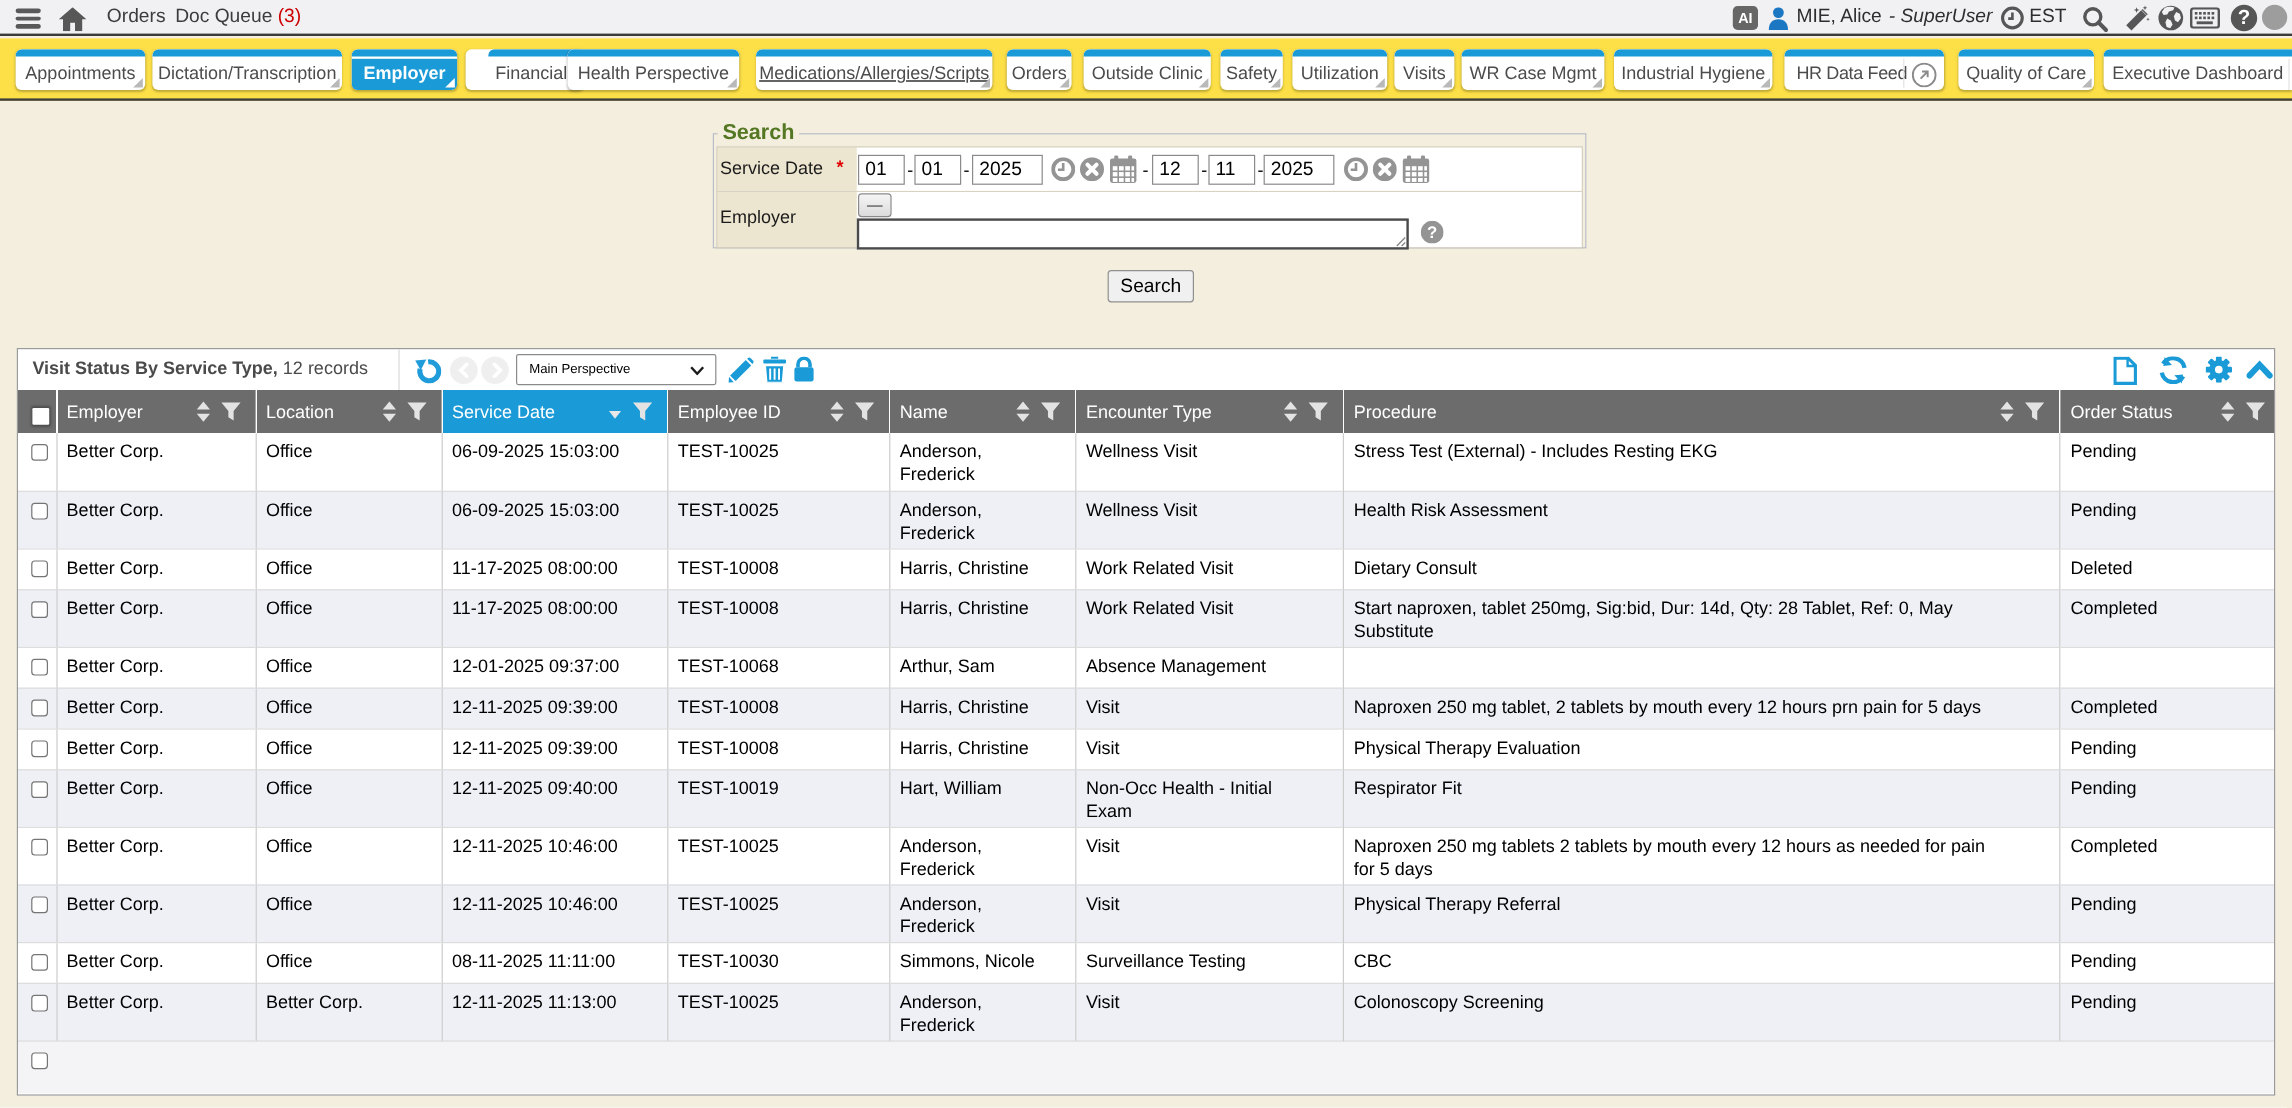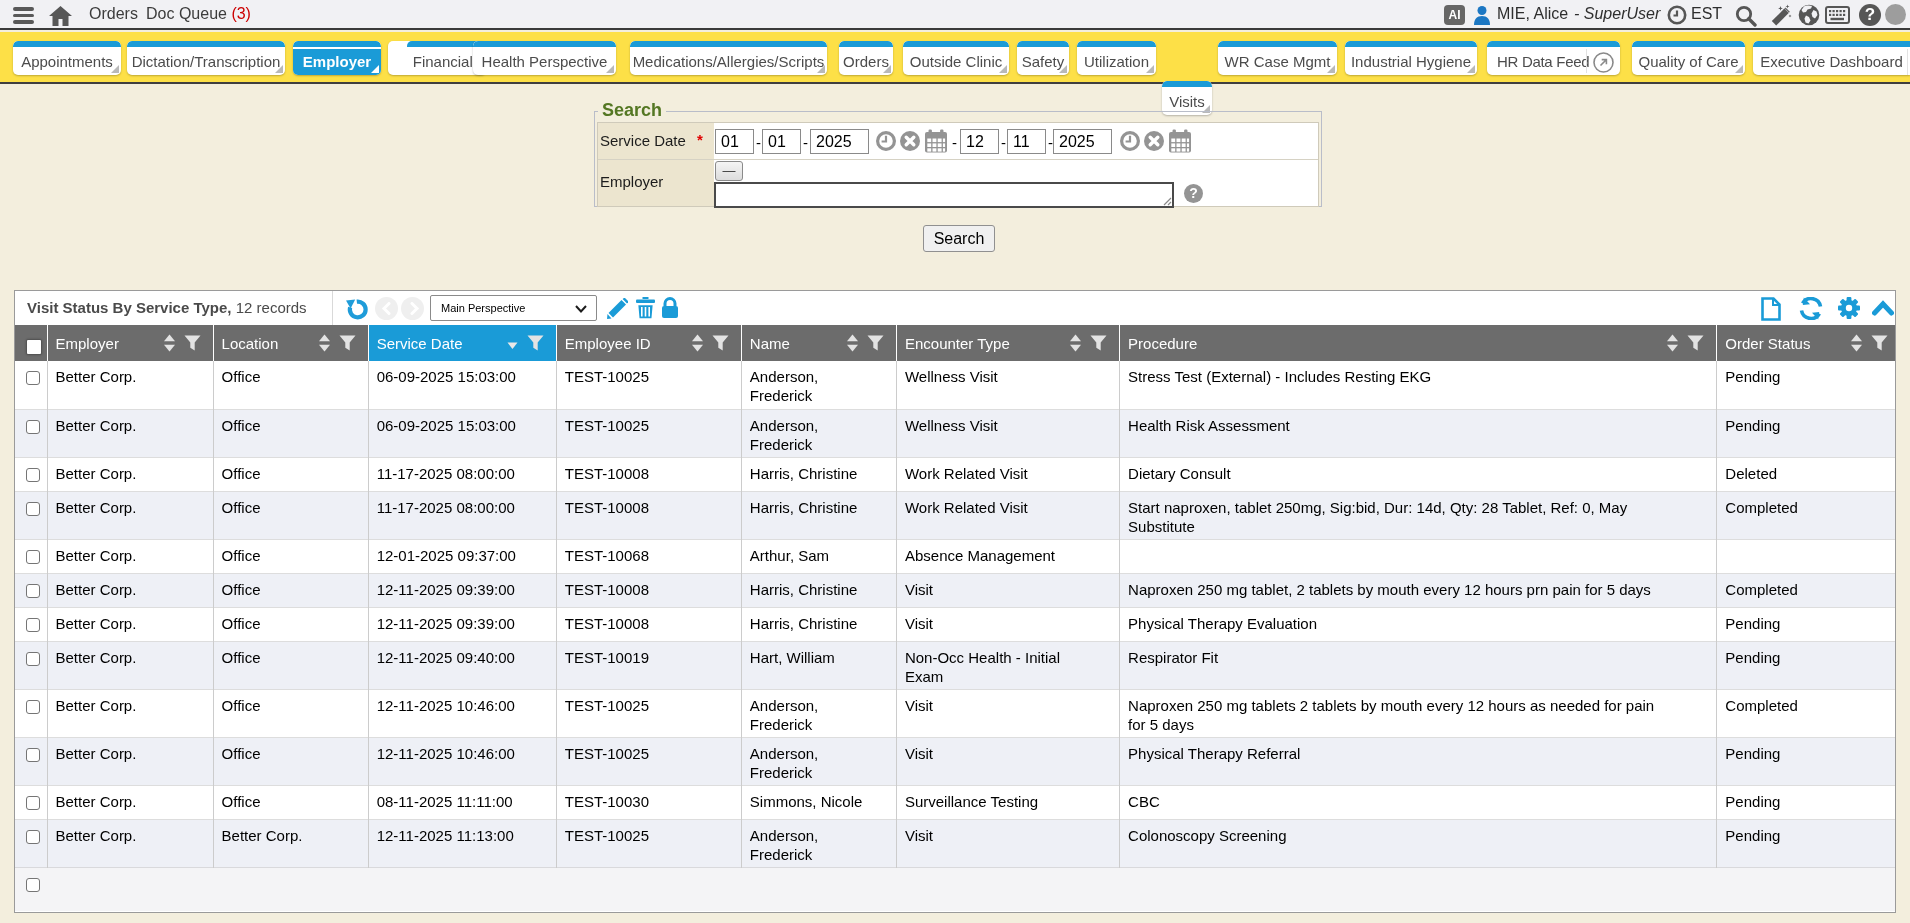--- a/index.html
+++ b/index.html
@@ -125,21 +125,21 @@
   <div class="tab" style="left:388px;width:98px;padding-left:19px;">
       <div class="cap"></div>
       <div class="lbl">Financials</div>
       <div class="tri"></div>
     </div>
   <div class="tab" style="left:473px;width:143px;">
       <div class="cap"></div>
       <div class="lbl">Health Perspective</div>
       <div class="tri"></div>
     </div>
-  <div class="tab" style="left:630px;width:197px;">
+  <div class="tab" style="left:630px;width:197px;text-decoration:underline;">
       <div class="cap"></div>
       <div class="lbl">Medications/Allergies/Scripts</div>
       <div class="tri"></div>
     </div>
   <div class="tab" style="left:839px;width:54px;">
       <div class="cap"></div>
       <div class="lbl">Orders</div>
       <div class="tri"></div>
     </div>
   <div class="tab" style="left:903px;width:106px;">
@@ -150,21 +150,21 @@
   <div class="tab" style="left:1017px;width:52px;">
       <div class="cap"></div>
       <div class="lbl">Safety</div>
       <div class="tri"></div>
     </div>
   <div class="tab" style="left:1077px;width:79px;">
       <div class="cap"></div>
       <div class="lbl">Utilization</div>
       <div class="tri"></div>
     </div>
-  <div class="tab" style="left:1162px;width:50px;margin-top:40px;">
+  <div class="tab" style="left:1162px;width:50px;">
       <div class="cap"></div>
       <div class="lbl">Visits</div>
       <div class="tri"></div>
     </div>
   <div class="tab" style="left:1218px;width:119px;">
       <div class="cap"></div>
       <div class="lbl">WR Case Mgmt</div>
       <div class="tri"></div>
     </div>
   <div class="tab" style="left:1345px;width:132px;">

